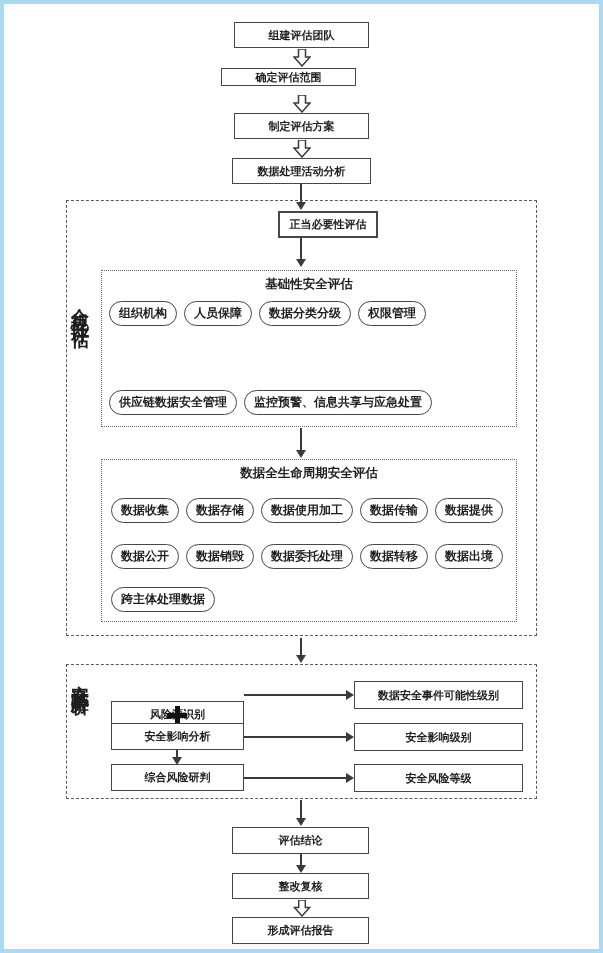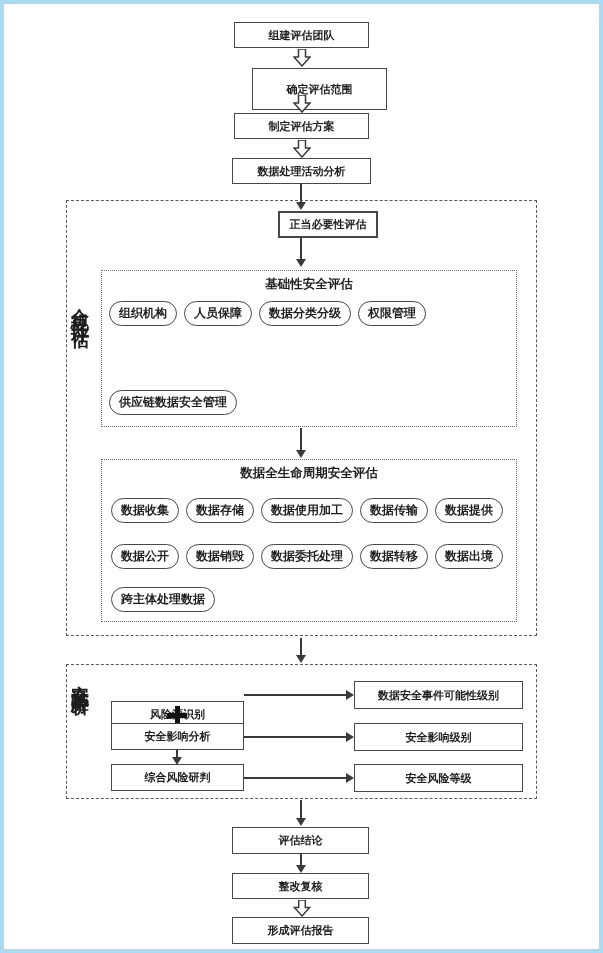--- a/index.html
+++ b/index.html
@@ -87,21 +87,21 @@
 <body>
 
 <div class="page">
 
   <div class="box" style="left:230px;top:18px;width:135px;height:26px">组建评估团队</div>
 
   <svg class="hollow" style="left:289px;top:45px" width="18" height="18" viewBox="0 0 18 18">
     <path d="M5.5 0 L12.5 0 L12.5 8 L17 8 L9 17 L1 8 L5.5 8 Z" fill="#ffffff" stroke="#3a3a3a" stroke-width="1.5"></path>
   </svg>
 
-  <div class="box" style="left:248px;top:64px;width:135px;height:42px">确定评估范围</div>
+  <div class="box" style="left:217px;top:64px;width:135px;height:18px">确定评估范围</div>
 
   <svg class="hollow" style="left:289px;top:91px" width="18" height="18" viewBox="0 0 18 18">
     <path d="M5.5 0 L12.5 0 L12.5 8 L17 8 L9 17 L1 8 L5.5 8 Z" fill="#ffffff" stroke="#3a3a3a" stroke-width="1.5"></path>
   </svg>
 
   <div class="box" style="left:230px;top:109px;width:135px;height:26px">制定评估方案</div>
 
   <svg class="hollow" style="left:289px;top:136px" width="18" height="18" viewBox="0 0 18 18">
     <path d="M5.5 0 L12.5 0 L12.5 8 L17 8 L9 17 L1 8 L5.5 8 Z" fill="#ffffff" stroke="#3a3a3a" stroke-width="1.5"></path>
   </svg>
@@ -122,20 +122,21 @@
   <div class="dotted-box" style="left:97px;top:266px;width:416px;height:157px">
     <div class="group-title">基础性安全评估</div>
     <div class="pill-row" style="left:7px;top:30px">
       <span class="pill">组织机构</span>
       <span class="pill">人员保障</span>
       <span class="pill">数据分类分级</span>
       <span class="pill">权限管理</span>
     </div>
     <div class="pill-row" style="left:7px;top:119px">
       <span class="pill">供应链数据安全管理</span>
+      <span class="pill">监控预警、信息共享与应急处置</span>
     </div>
   </div>
 
   <div class="vline" style="left:296px;top:424px;height:23px"></div>
   <div class="head-down" style="left:292px;top:446px"></div>
 
   <div class="dotted-box" style="left:97px;top:455px;width:416px;height:163px">
     <div class="group-title">数据全生命周期安全评估</div>
     <div class="pill-row" style="left:9px;top:38px">
       <span class="pill">数据收集</span>

